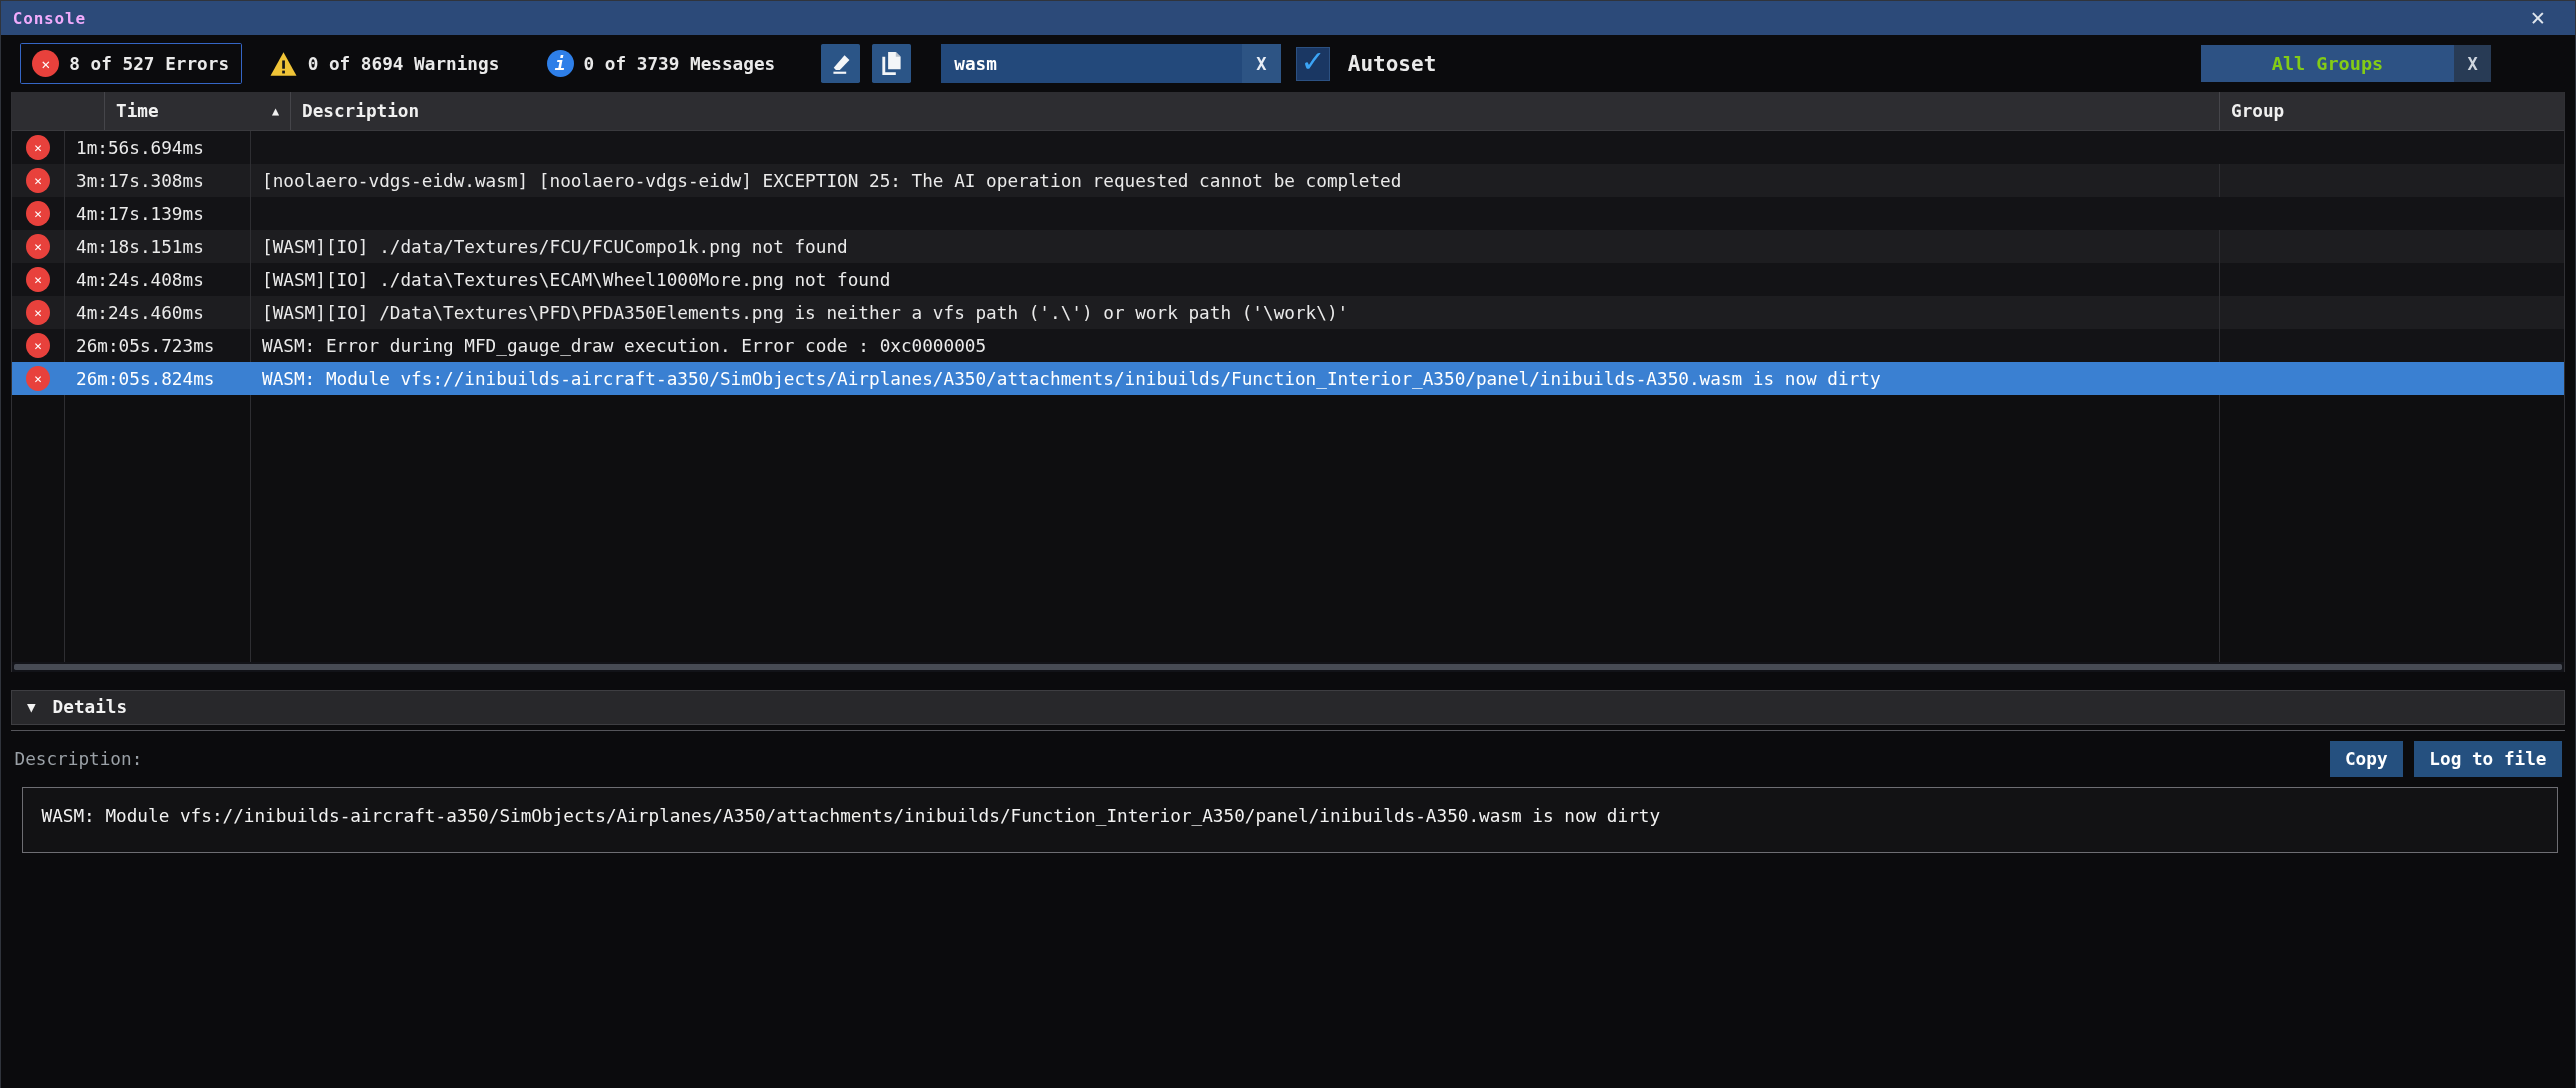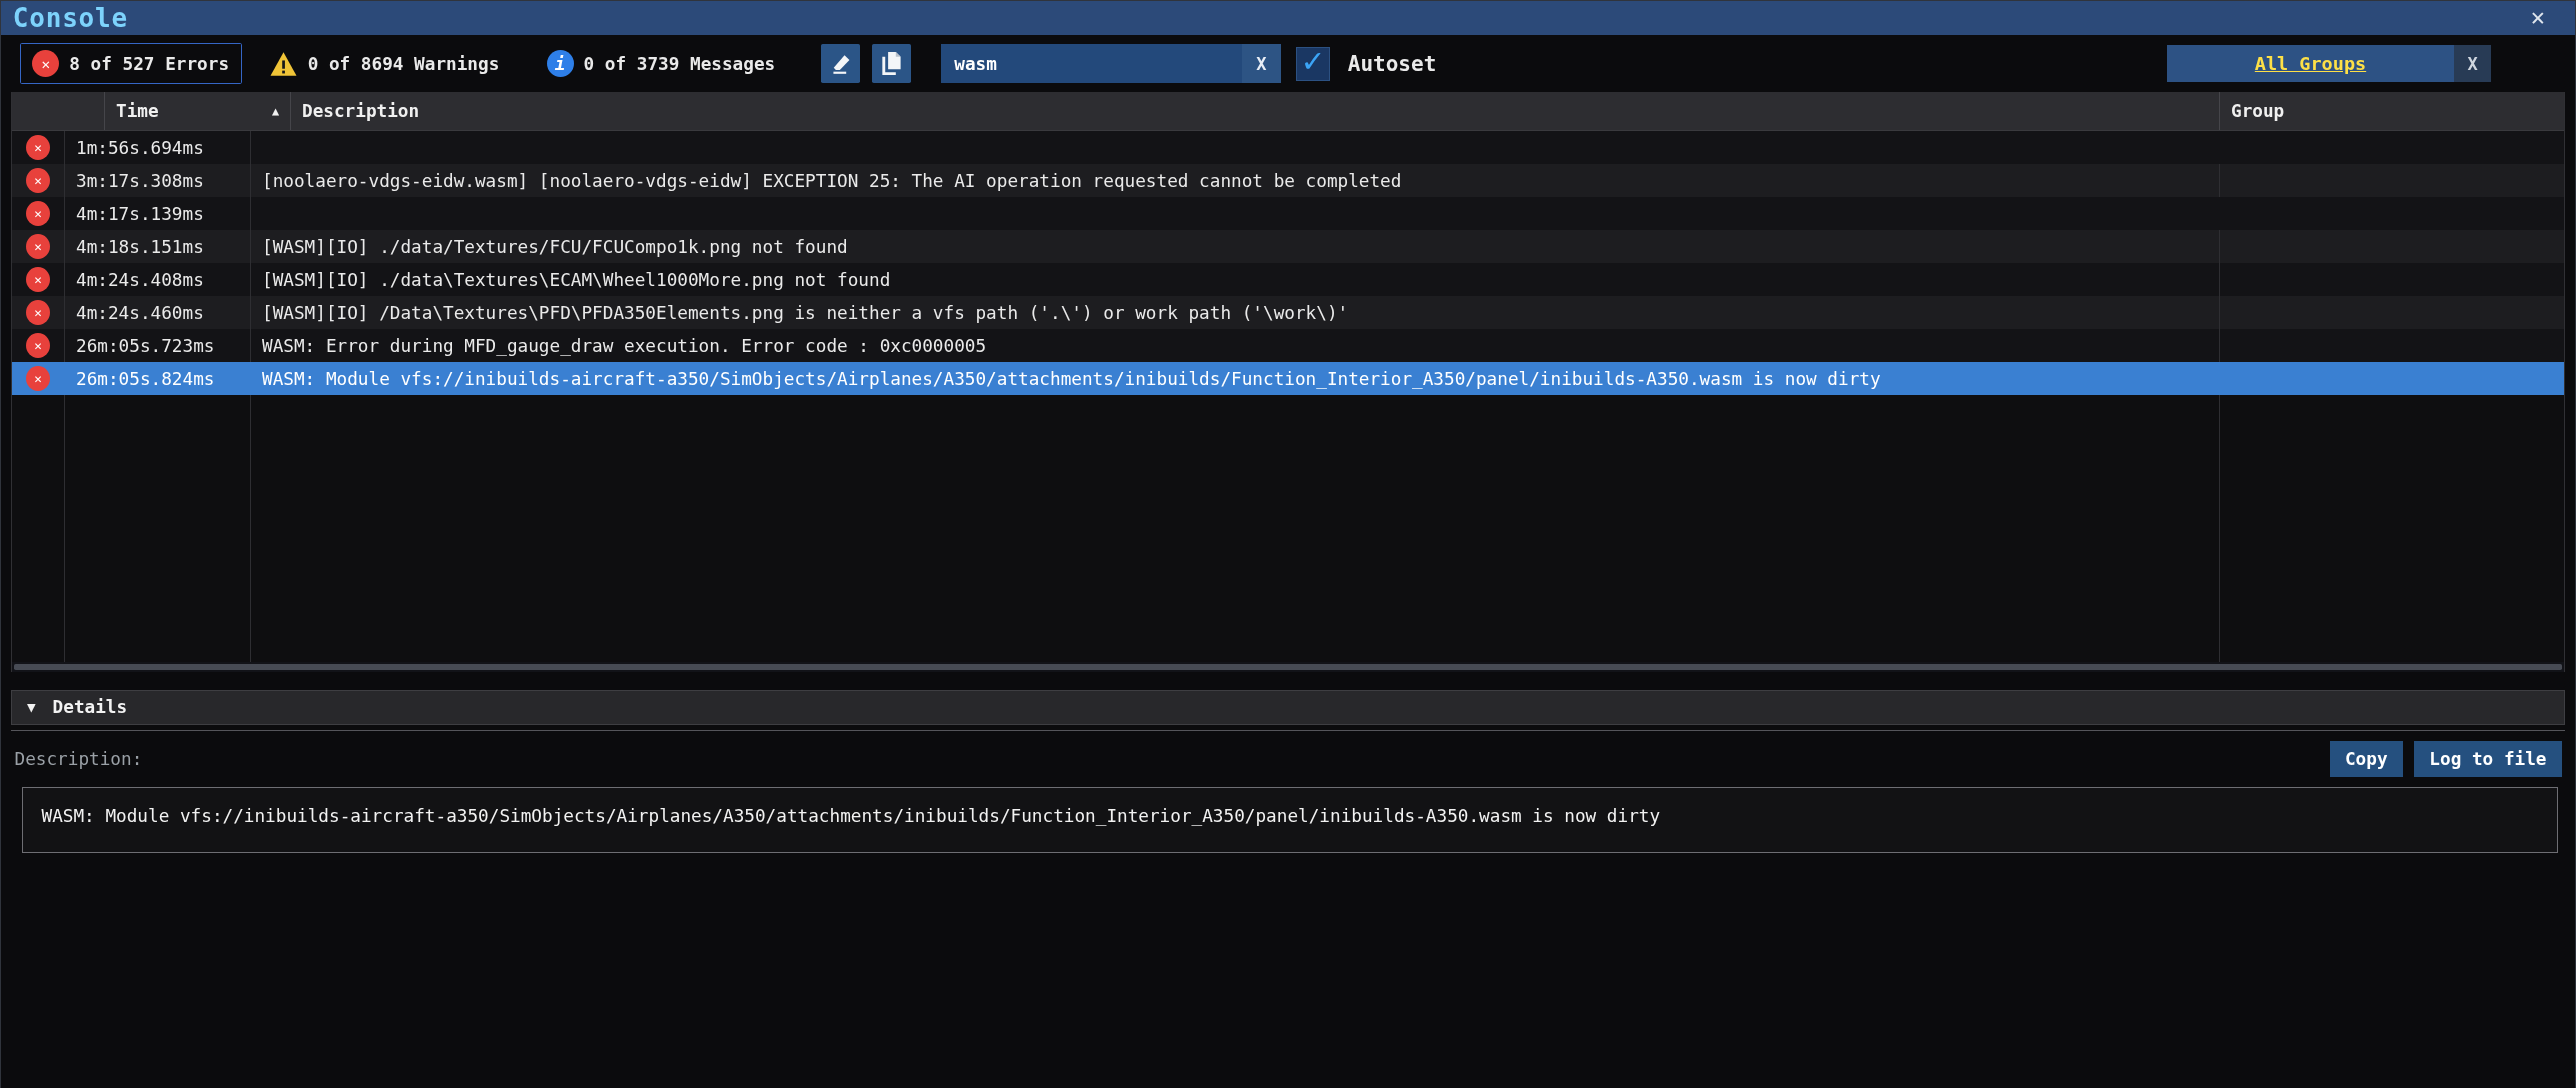--- a/index.html
+++ b/index.html
@@ -8,42 +8,42 @@
     width:2576px; height:1089px;
     background:#0b0b0d;
     border:0.8px solid #30343c;
     display:flex; flex-direction:column;
     font-family:"DejaVu Sans Mono","Liberation Mono",monospace;
     color:#eaeaea;
     overflow:hidden;
   }
   
   .titlebar { flex:none; height:34px; background:#2c4a79; display:flex; align-items:center; padding:0 30px 0 11.8px; }
-  .titlebar .title { font-size:26px; font-weight:bold; letter-spacing:0.8px; color:#7dd3fc; }
+  .titlebar .title { font-size:16px; font-weight:bold; letter-spacing:0.8px; color:#f0abfc; }
   .close-btn { margin-left:auto; font-size:23.6px; line-height:1; color:#dfe6ee; cursor:default; }
   
   .toolbar { flex:none; height:57px; display:flex; align-items:center; padding:0 0 0 18.5px; font-size:17.7px; font-weight:bold; }
   .filter-group { display:flex; align-items:center; gap:10px; padding:5.9px 11.8px; white-space:nowrap; }
   .filter-group.errors { border:1.7px solid #3566c6; border-radius:1.7px; }
   .filter-group.warnings { margin-left:15px; }
   .filter-group.messages { margin-left:23.6px; }
   .round-badge { width:27px; height:27px; border-radius:50%; display:flex; align-items:center; justify-content:center; flex:none; color:#fff; }
   .err-red { background:#e8413c; font-size:14.3px; font-weight:bold; }
   .info-blue { background:#2e7fe8; font-size:17.7px; font-weight:bold; font-style:italic; }
   .tool-btn { width:39px; height:39px; background:#2b5587; border-radius:1.7px; display:flex; align-items:center; justify-content:center; flex:none; }
   .tool-btn.erase { margin-left:34px; }
   .tool-btn.copylog { margin-left:11.8px; }
   .search-box { margin-left:30px; height:39px; width:340px; background:#23497b; display:flex; align-items:stretch; }
   .search-input { flex:1; background:transparent; border:none; outline:none; color:#fff; font:inherit; font-size:17.7px; font-weight:bold; padding:0 13.5px; min-width:0; }
   .search-clear { width:39px; background:#2d5484; display:flex; align-items:center; justify-content:center; font-size:17px; color:#e8eef6; }
   .checkbox { margin-left:15px; width:34px; height:34px; background:#1a3763; border:0.8px solid #2c5182; display:flex; align-items:center; justify-content:center; overflow:visible; flex:none; }
   .checkmark { color:#3ba4f6; font-size:34px; font-weight:bold; line-height:1; margin-top:-6.7px; }
   .autoset-label { margin-left:18px; font-size:21px; }
   .groups-filter { margin-left:auto; margin-right:84px; height:37px; display:flex; }
-  .groups-value { width:287px; background:#2d5284; display:flex; align-items:center; justify-content:center; font-size:18.5px; color:#fde047;text-decoration:underline; }
+  .groups-value { width:253px; background:#2d5284; display:flex; align-items:center; justify-content:center; font-size:18.5px; color:#84cc16; }
   .groups-clear { width:37px; background:#283b55; display:flex; align-items:center; justify-content:center; font-size:17px; color:#cfd6df; }
   
   .table { flex:none; height:580px; margin:0 10px; background:#0e0e10; border-left:0.8px solid #303034; border-right:0.8px solid #303034; display:flex; flex-direction:column; }
   .thead { flex:none; height:39px; background:#2d2d31; display:flex; align-items:stretch; font-size:17.7px; font-weight:bold; color:#f0f0f0; border-bottom:0.8px solid #3a3a3e;padding-left:40px; }
   .hcell { display:flex; align-items:center; padding:0 11px; border-right:0.8px solid #45454a; }
   .cell-icon { width:53px; flex:none; justify-content:center; padding:0; }
   .cell-time { width:186px; flex:none; }
   .cell-desc { flex:1; min-width:0; }
   .cell-group { width:344px; flex:none; border-right:none !important; }
   .sort-caret { margin-left:auto; font-size:11.8px; color:#f0f0f0; }

